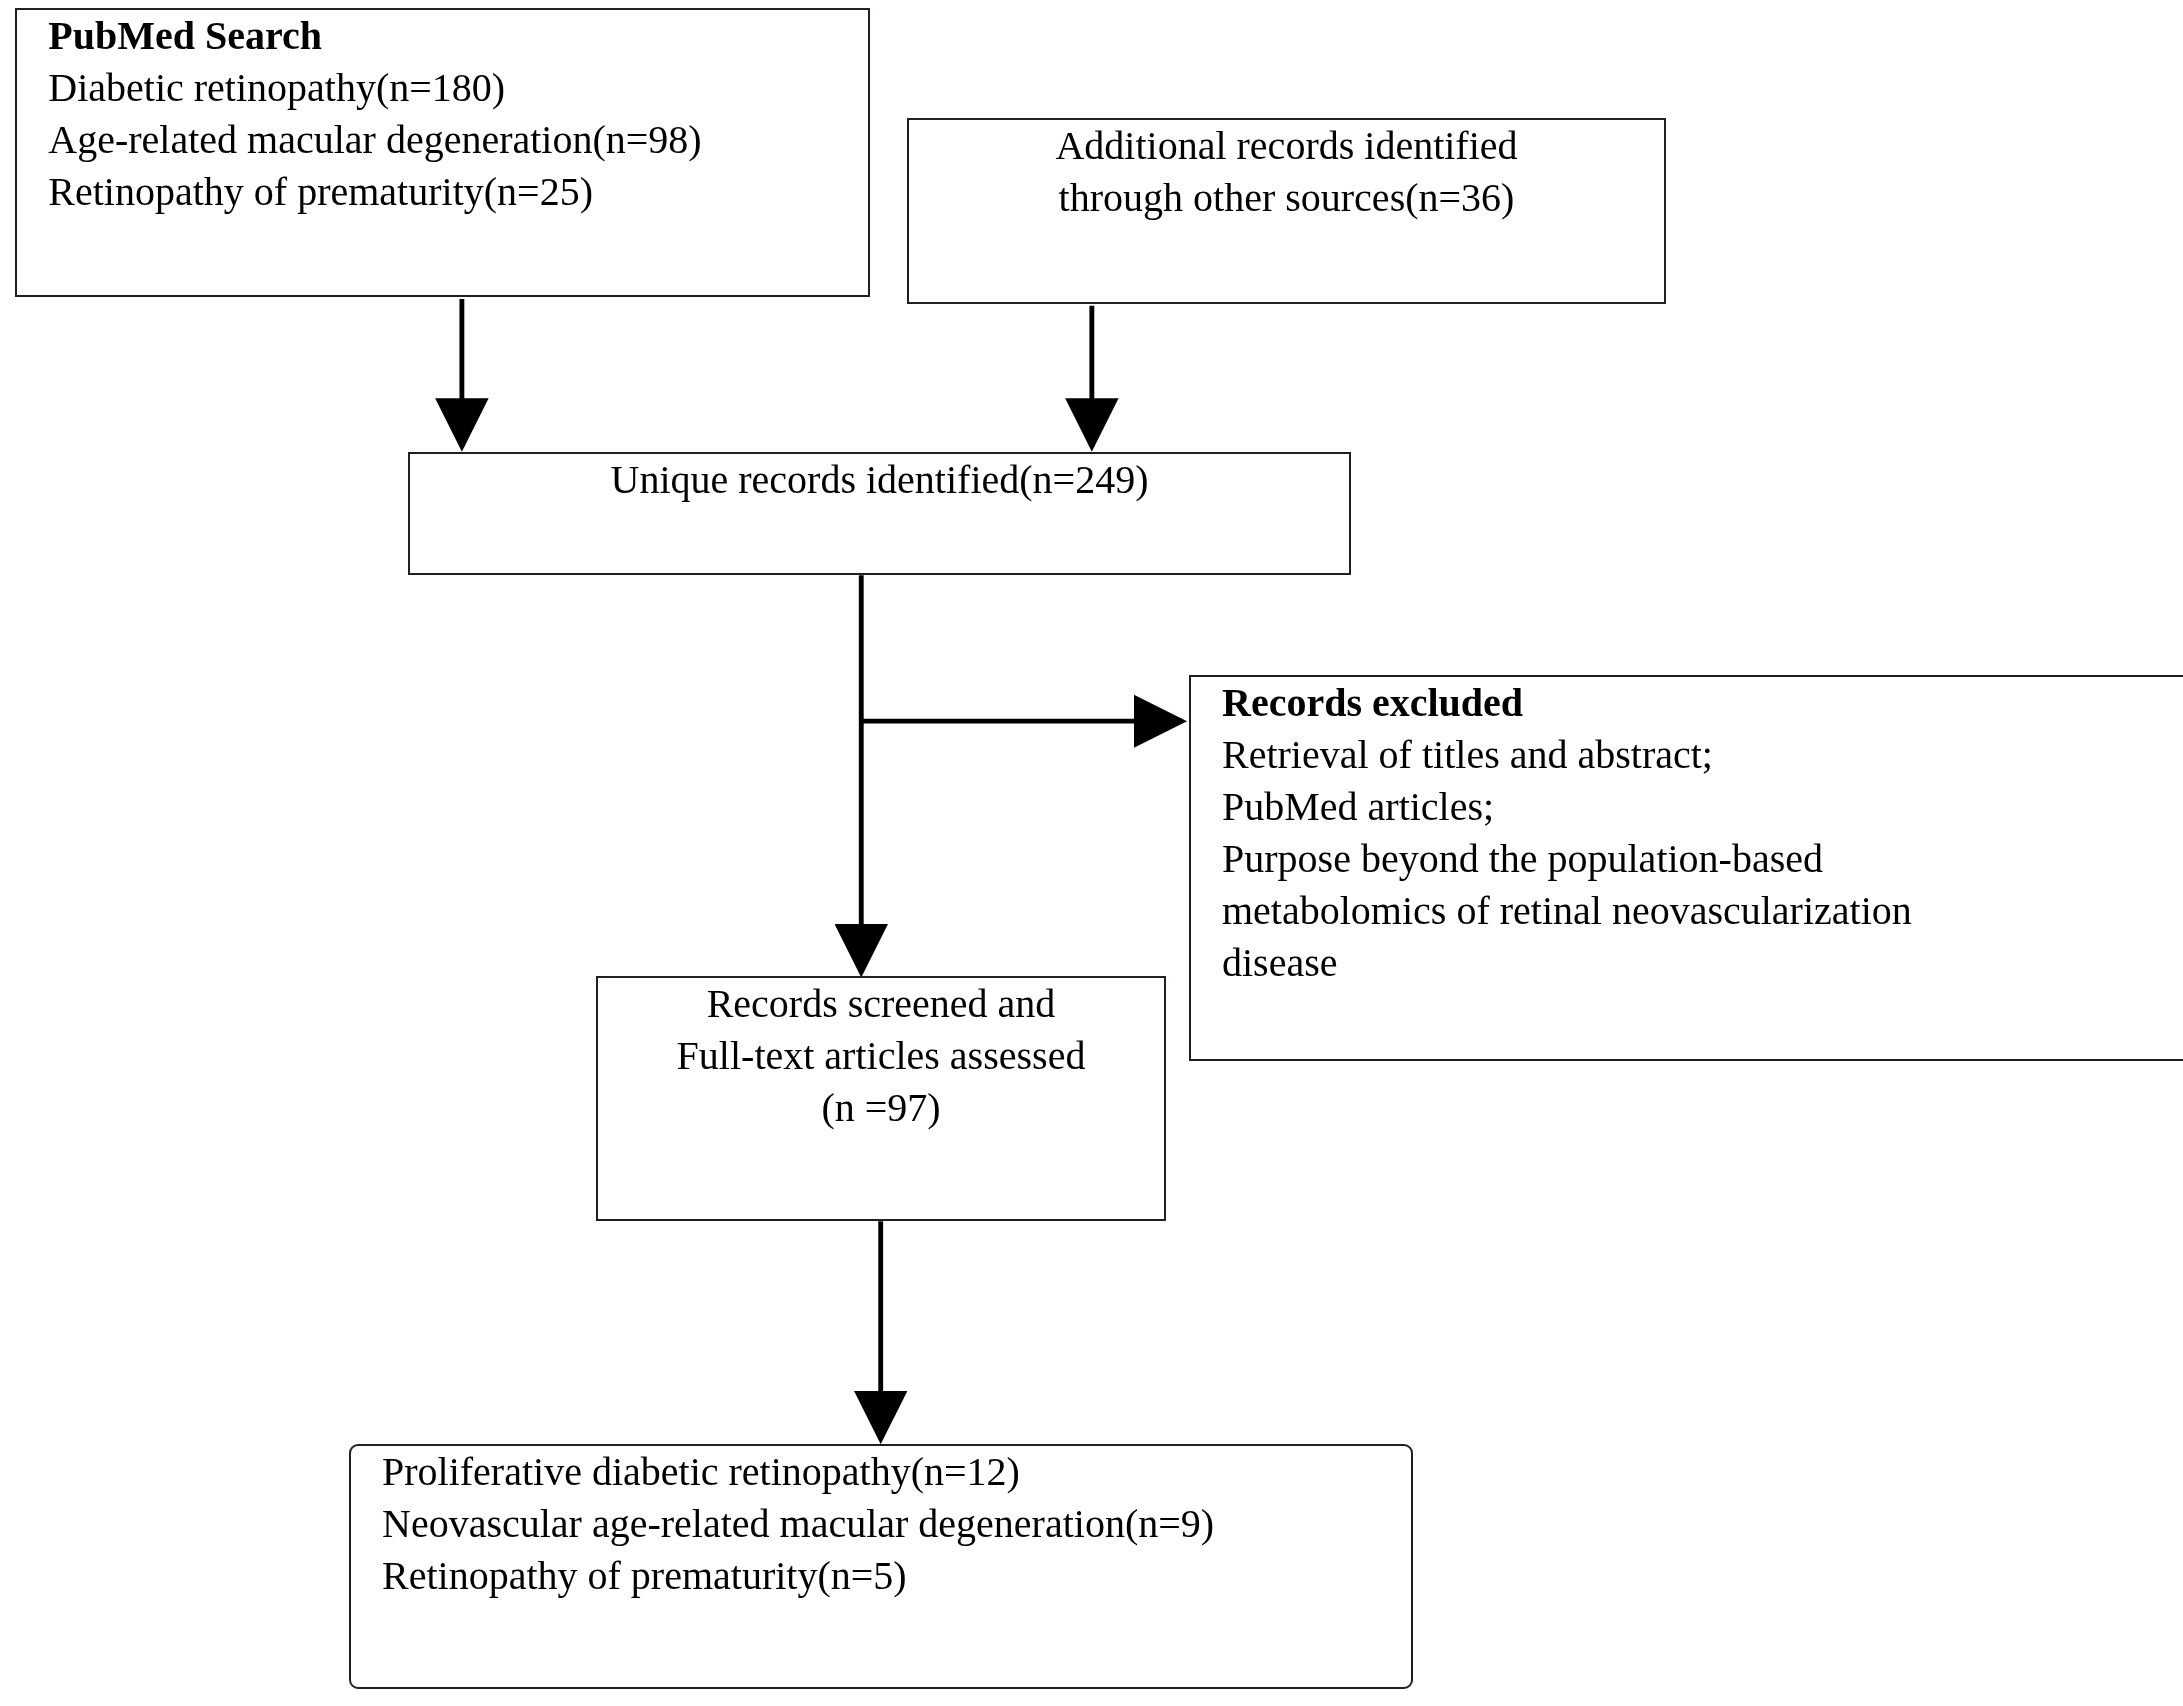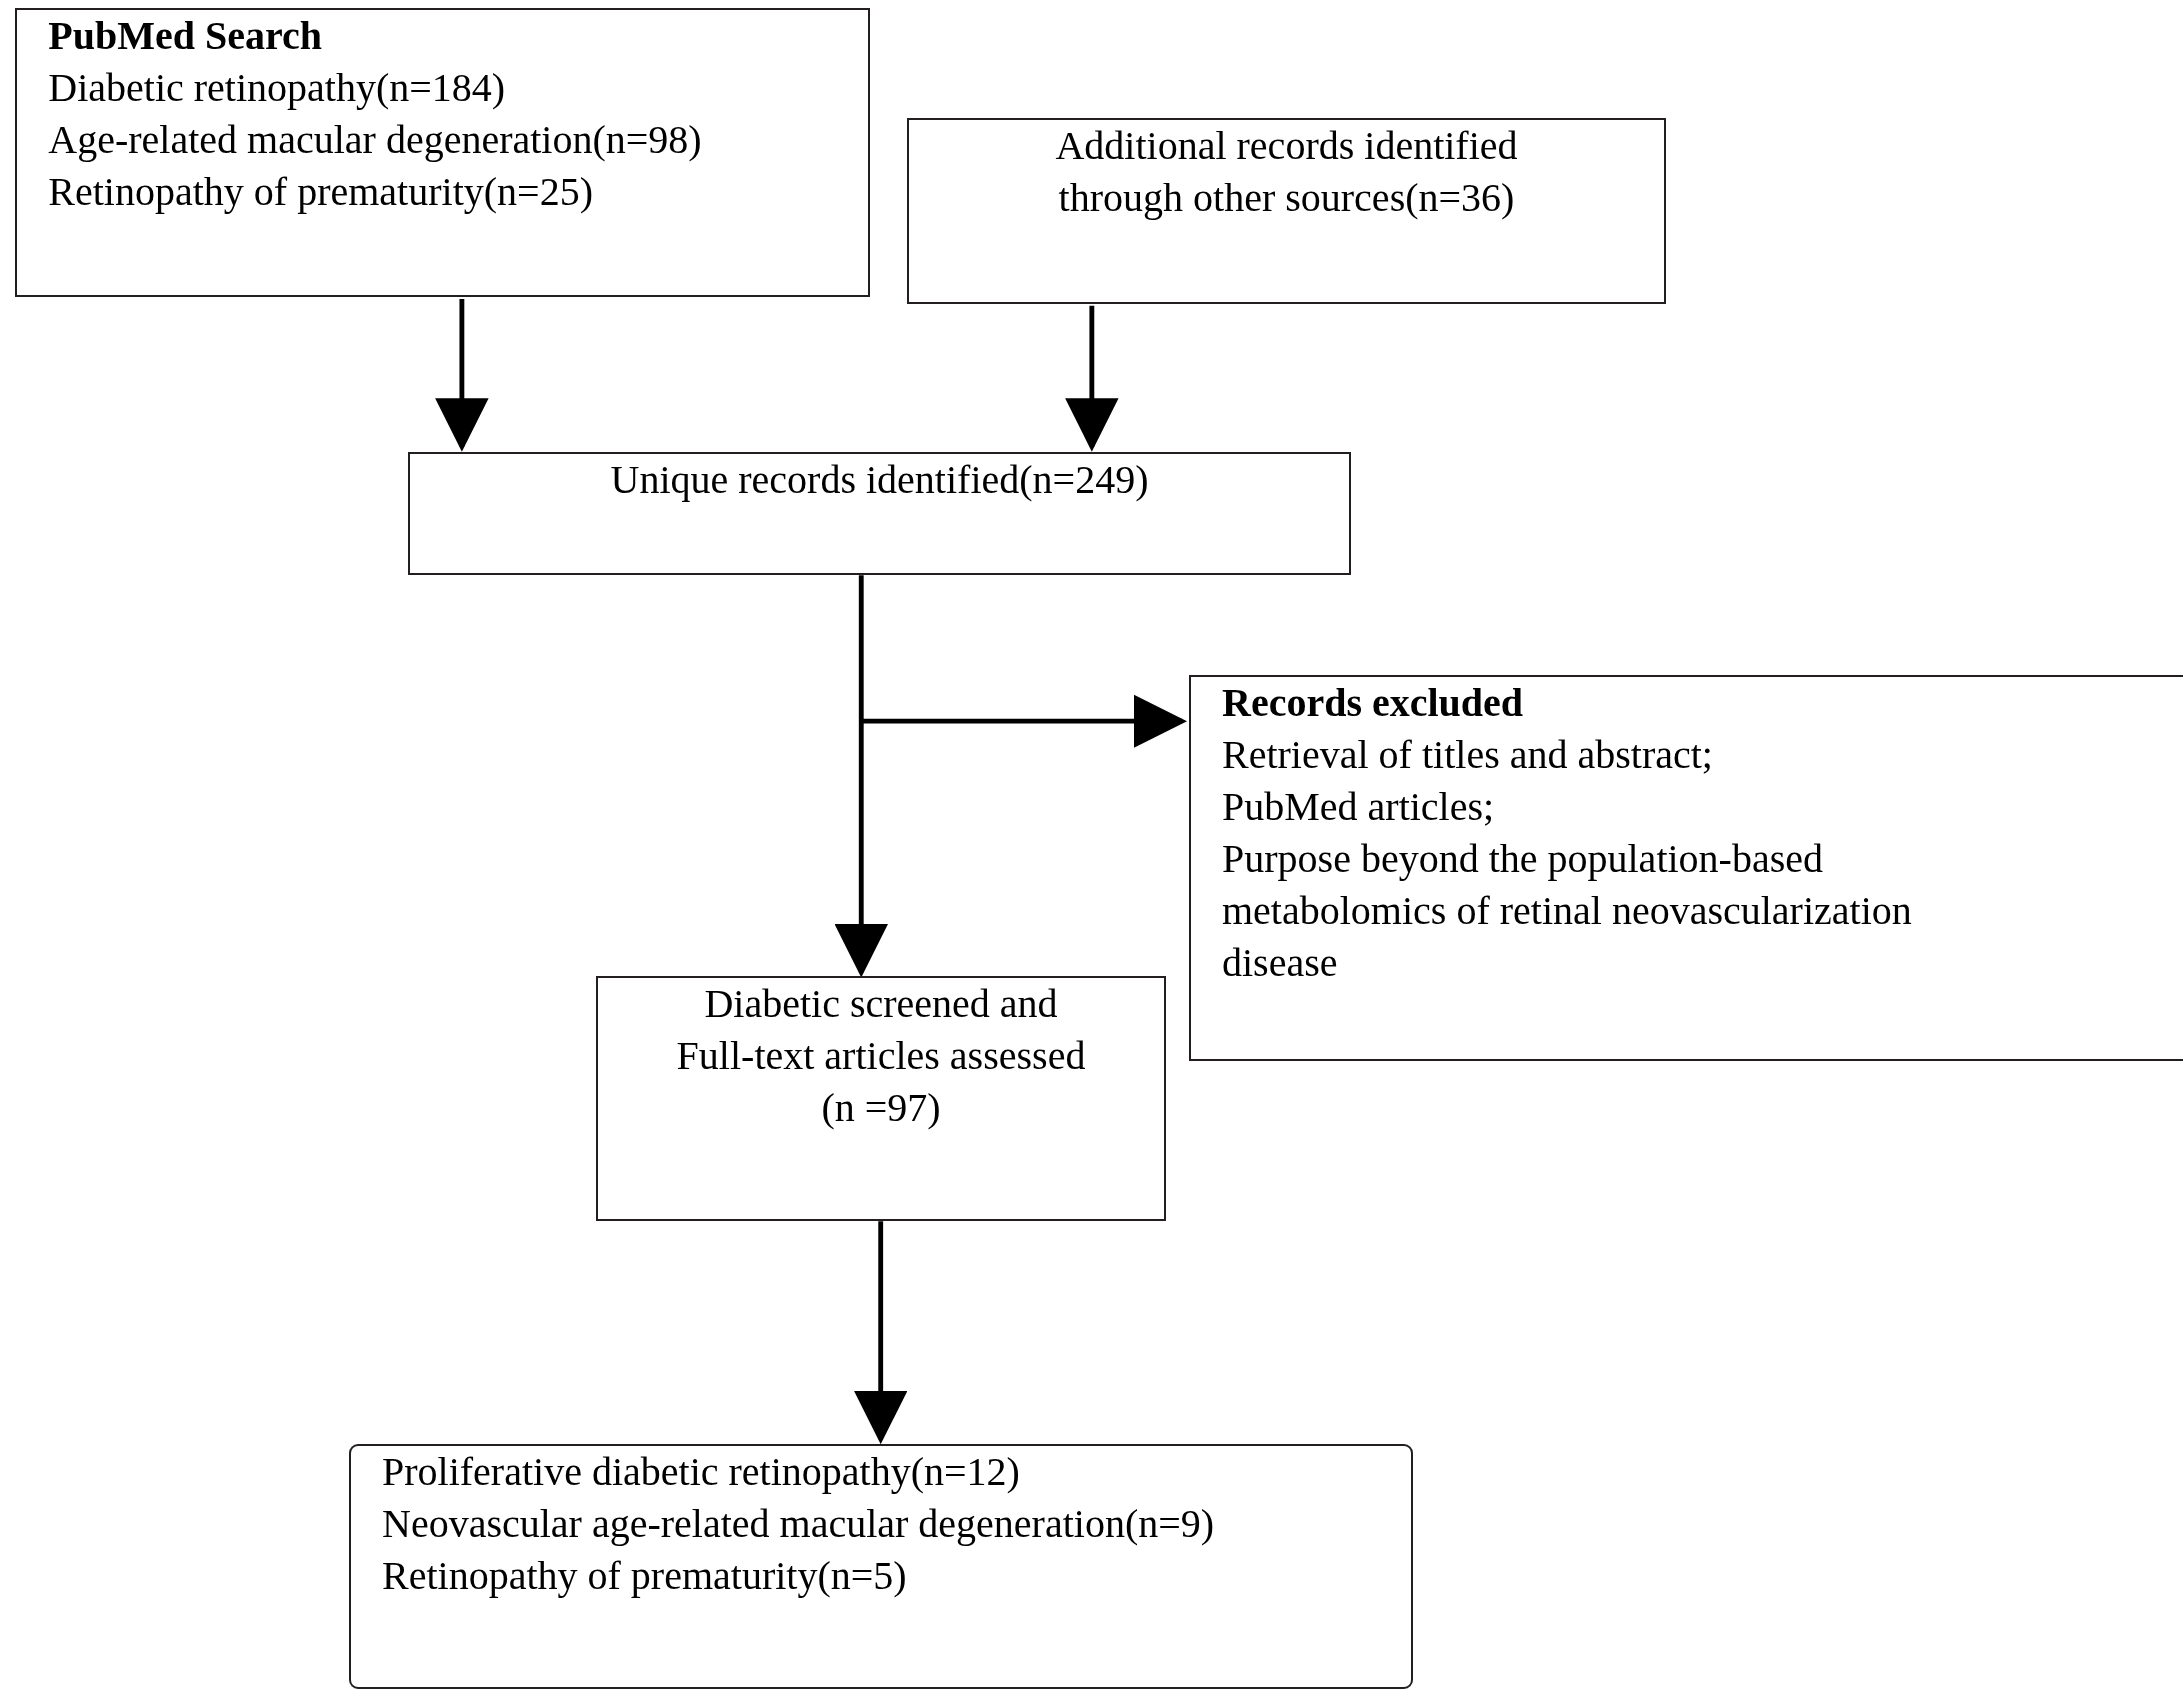--- a/index.html
+++ b/index.html
@@ -72,21 +72,21 @@
     <line x1="1240" y1="1038" x2="1702" y2="1038" stroke="#000000" stroke-width="7" marker-end="url(#arrowhead)"></line>
 
     <line x1="1240" y1="1330" x2="1240" y2="1400" stroke="#000000" stroke-width="7" marker-end="url(#arrowhead)"></line>
 
     <line x1="1268" y1="1758" x2="1268" y2="2072" stroke="#000000" stroke-width="7" marker-end="url(#arrowhead)"></line>
   </svg>
 
   <div class="node" style="left:15.3px; top:8.3px; width:855px; height:289px;">
     <div class="lines">
       <span class="line bold pad-left">PubMed Search</span>
-      <span class="line pad-left">Diabetic retinopathy(n=184)</span>
+      <span class="line pad-left">Diabetic retinopathy(n=180)</span>
       <span class="line pad-left">Age-related macular degeneration(n=98)</span>
       <span class="line pad-left">Retinopathy of prematurity(n=25)</span>
     </div>
   </div>
 
   <div class="node" style="left:907px; top:118px; width:759px; height:186px;">
     <div class="lines">
       <span class="line center">Additional records identified</span>
       <span class="line center">through other sources(n=36)</span>
     </div>
@@ -104,21 +104,21 @@
       <span class="line pad-left">Retrieval of titles and abstract;</span>
       <span class="line pad-left">PubMed articles;</span>
       <span class="line pad-left">Purpose beyond the population-based</span>
       <span class="line pad-left">metabolomics of retinal neovascularization</span>
       <span class="line pad-left">disease</span>
     </div>
   </div>
 
   <div class="node" style="left:596px; top:976px; width:570px; height:245px;">
     <div class="lines">
-      <span class="line center">Diabetic screened and</span>
+      <span class="line center">Records screened and</span>
       <span class="line center">Full-text articles assessed</span>
       <span class="line center">(n =97)</span>
     </div>
   </div>
 
   <div class="node" style="left:349px; top:1444px; width:1064px; height:245px;border-radius:9px;">
     <div class="lines">
       <span class="line pad-left">Proliferative diabetic retinopathy(n=12)</span>
       <span class="line pad-left">Neovascular age-related macular degeneration(n=9)</span>
       <span class="line pad-left">Retinopathy of prematurity(n=5)</span>

